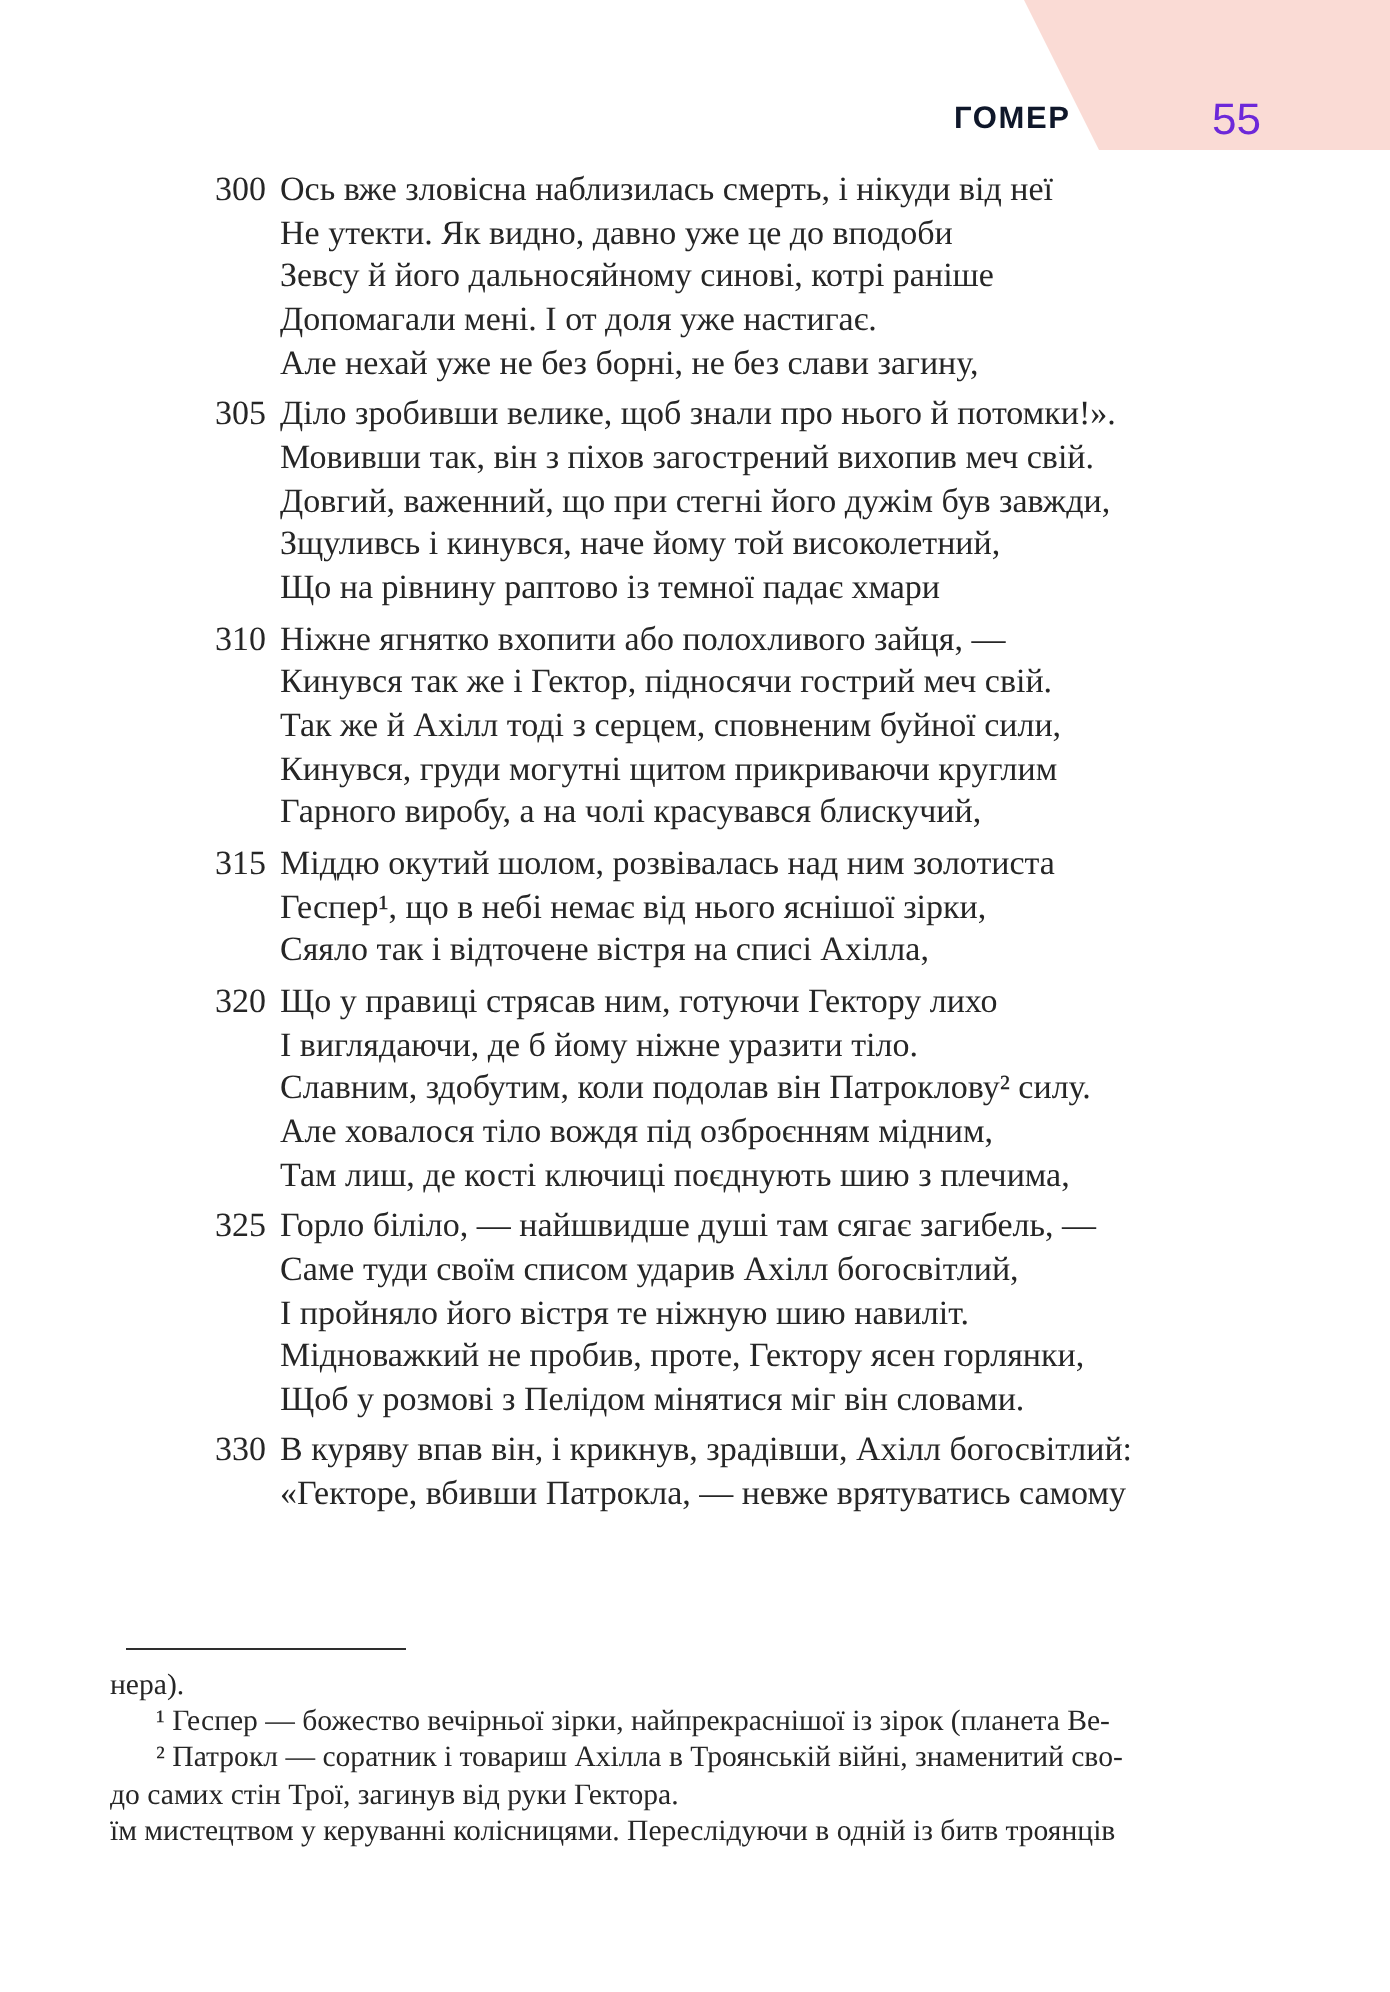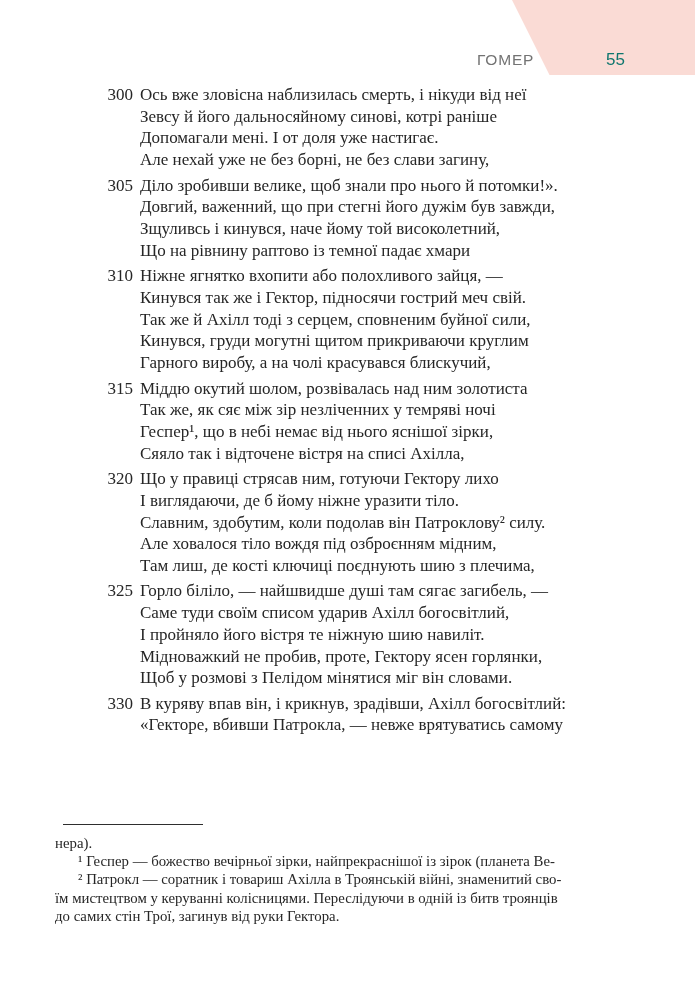--- a/index.html
+++ b/index.html
@@ -18,22 +18,22 @@
   }
   .running-title{
     position:absolute;top:52px;left:477px;
     font-family:"Liberation Sans","DejaVu Sans",sans-serif;
     font-size:15.5px;line-height:15px;letter-spacing:0.8px;
     color:#3e3e3e;
   }
   .page-number{
     position:absolute;top:49px;left:606px;
     font-family:"Liberation Sans","DejaVu Sans",sans-serif;
-    font-size:17px;line-height:21px;
-    color:#0f766e;
+    font-size:22px;line-height:21px;
+    color:#6d28d9;
   }
   
   .verse{
     position:absolute;top:84px;left:0;width:607px;
   }
   .stanza{margin:0 0 3.8px 0;}
   .vline{
     position:relative;
     padding-left:140px;
     font-size:17px;
@@ -54,40 +54,42 @@
     border-top:1.5px solid #2e2e2e;
     margin:0 0 9px 8px;
   }
   .fn-line{white-space:nowrap;}
   .fn-line.indent{padding-left:23px;}
 </style>
 </head>
 <body style="color: rgb(38, 38, 38);">
 
 <div class="pink-shape" style="background: rgb(250, 219, 213);"></div>
-<div class="running-title" style="color: #737373;">ГОМЕР</div>
+<div class="running-title" style="color: #0f172a; font-weight: bold;">ГОМЕР</div>
 <div class="page-number">55</div>
 
 <div class="verse">
 
   <div class="stanza">
     <div class="vline">
       <span class="lineno">300</span>
       <span>Ось вже зловісна наблизилась смерть, і нікуди від неї</span>
     </div>
+    <div class="vline"><span>Не утекти. Як видно, давно уже це до вподоби</span></div>
     <div class="vline"><span>Зевсу й його дальносяйному синові, котрі раніше</span></div>
     <div class="vline"><span>Допомагали мені. І от доля уже настигає.</span></div>
     <div class="vline"><span>Але нехай уже не без борні, не без слави загину,</span></div>
   </div>
 
   <div class="stanza">
     <div class="vline">
       <span class="lineno">305</span>
       <span>Діло зробивши велике, щоб знали про нього й потомки!».</span>
     </div>
+    <div class="vline"><span>Мовивши так, він з піхов загострений вихопив меч свій.</span></div>
     <div class="vline"><span>Довгий, важенний, що при стегні його дужім був завжди,</span></div>
     <div class="vline"><span>Зщуливсь і кинувся, наче йому той високолетний,</span></div>
     <div class="vline"><span>Що на рівнину раптово із темної падає хмари</span></div>
   </div>
 
   <div class="stanza">
     <div class="vline">
       <span class="lineno">310</span>
       <span>Ніжне ягнятко вхопити або полохливого зайця, —</span>
     </div>
@@ -95,21 +97,20 @@
     <div class="vline"><span>Так же й Ахілл тоді з серцем, сповненим буйної сили,</span></div>
     <div class="vline"><span>Кинувся, груди могутні щитом прикриваючи круглим</span></div>
     <div class="vline"><span>Гарного виробу, а на чолі красувався блискучий,</span></div>
   </div>
 
   <div class="stanza">
     <div class="vline">
       <span class="lineno">315</span>
       <span>Міддю окутий шолом, розвівалась над ним золотиста</span>
     </div>
-    <div class="vline"><span>Так же, як сяє між зір незліченних у темряві ночі</span></div>
     <div class="vline"><span>Геспер¹, що в небі немає від нього яснішої зірки,</span></div>
     <div class="vline"><span>Сяяло так і відточене вістря на списі Ахілла,</span></div>
   </div>
 
   <div class="stanza">
     <div class="vline">
       <span class="lineno">320</span>
       <span>Що у правиці стрясав ним, готуючи Гектору лихо</span>
     </div>
     <div class="vline"><span>І виглядаючи, де б йому ніжне уразити тіло.</span></div>
@@ -142,16 +143,16 @@
 <div class="footnotes">
   <div class="fn-rule"></div>
 
   <div>
     <div class="fn-line">нера).</div>
     <div class="fn-line indent">¹ Геспер — божество вечірньої зірки, найпрекраснішої із зірок (планета Ве-</div>
   </div>
 
   <div>
     <div class="fn-line indent">² Патрокл — соратник і товариш Ахілла в Троянській війні, знаменитий сво-</div>
+    <div class="fn-line">до самих стін Трої, загинув від руки Гектора.</div>
     <div class="fn-line">їм мистецтвом у керуванні колісницями. Переслідуючи в одній із битв троянців</div>
-    <div class="fn-line">до самих стін Трої, загинув від руки Гектора.</div>
   </div>
 </div>
 
 </body></html>

